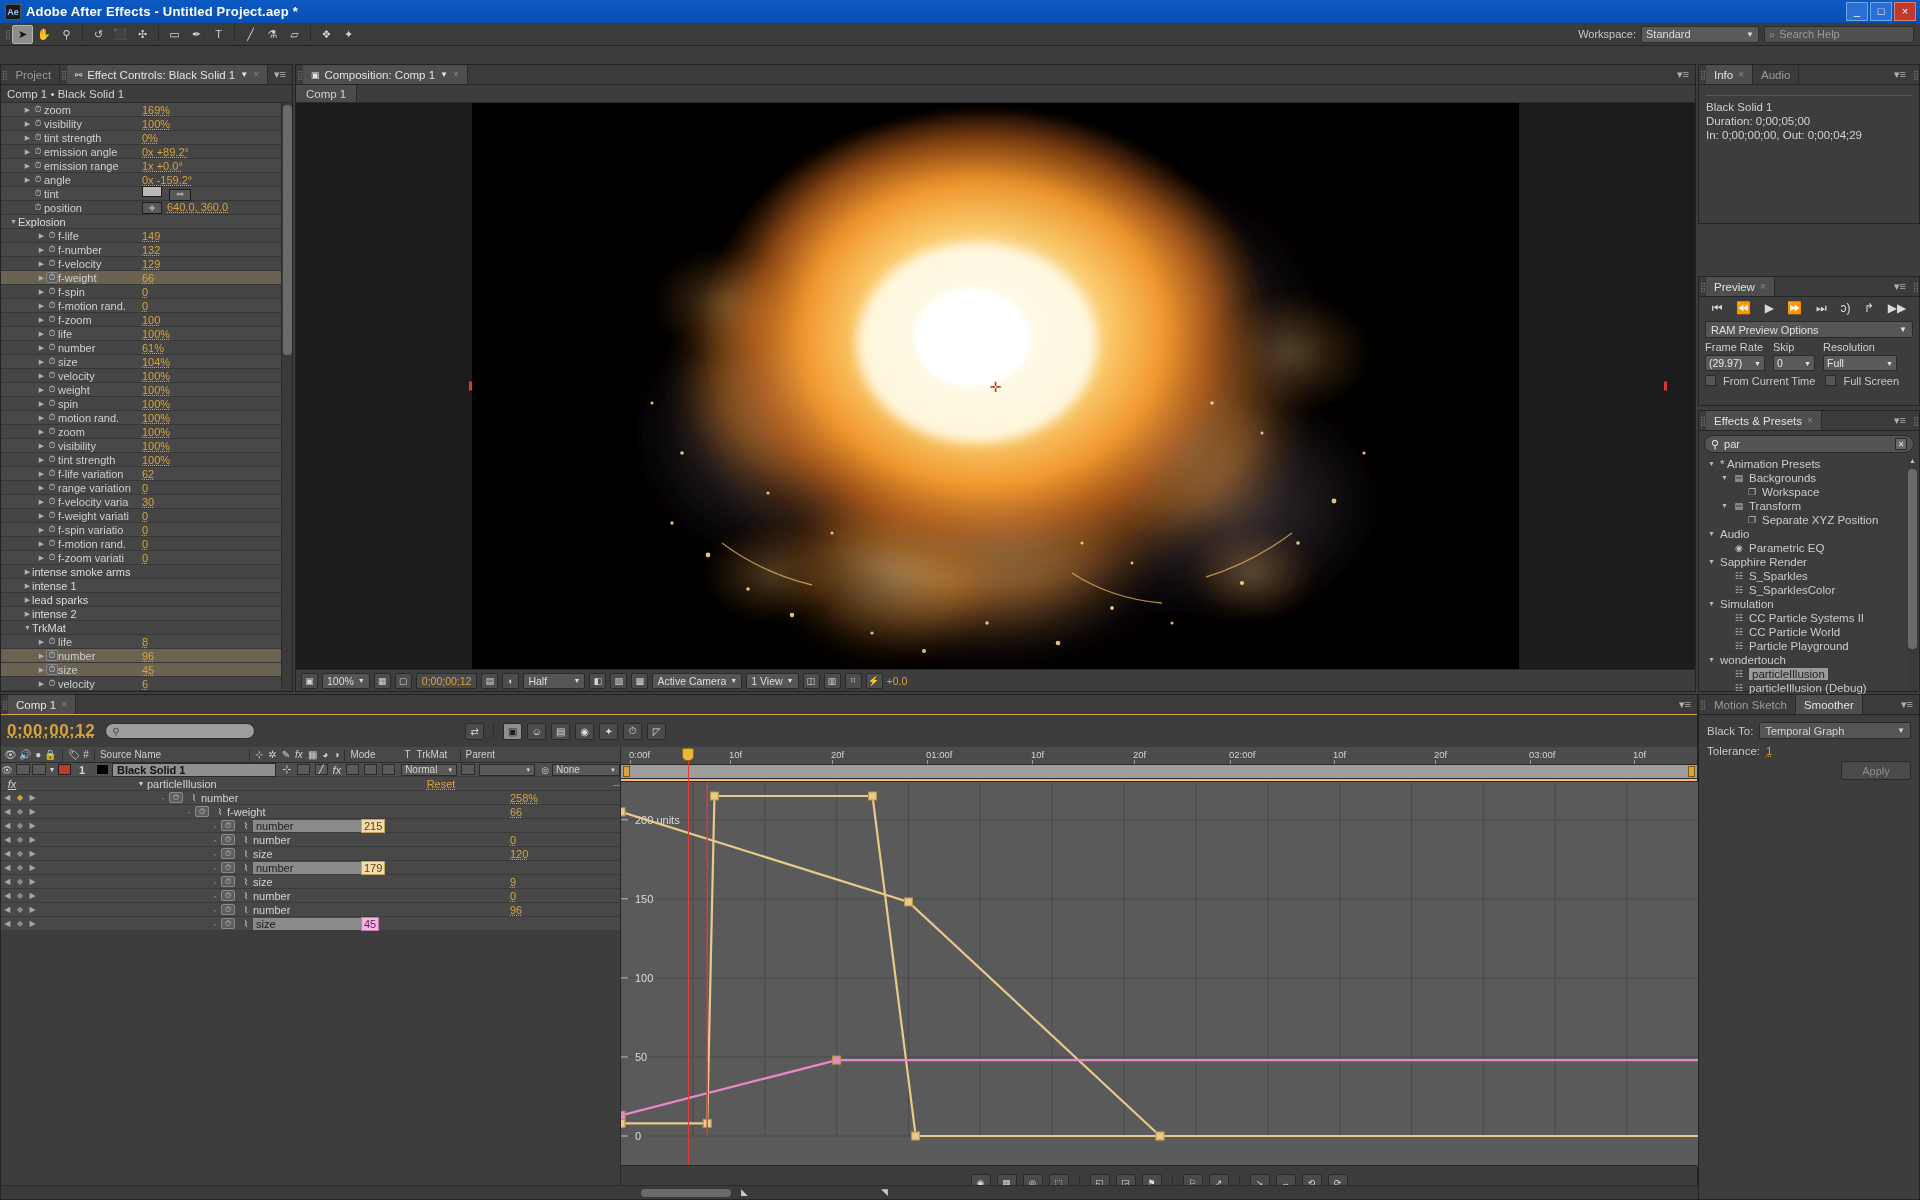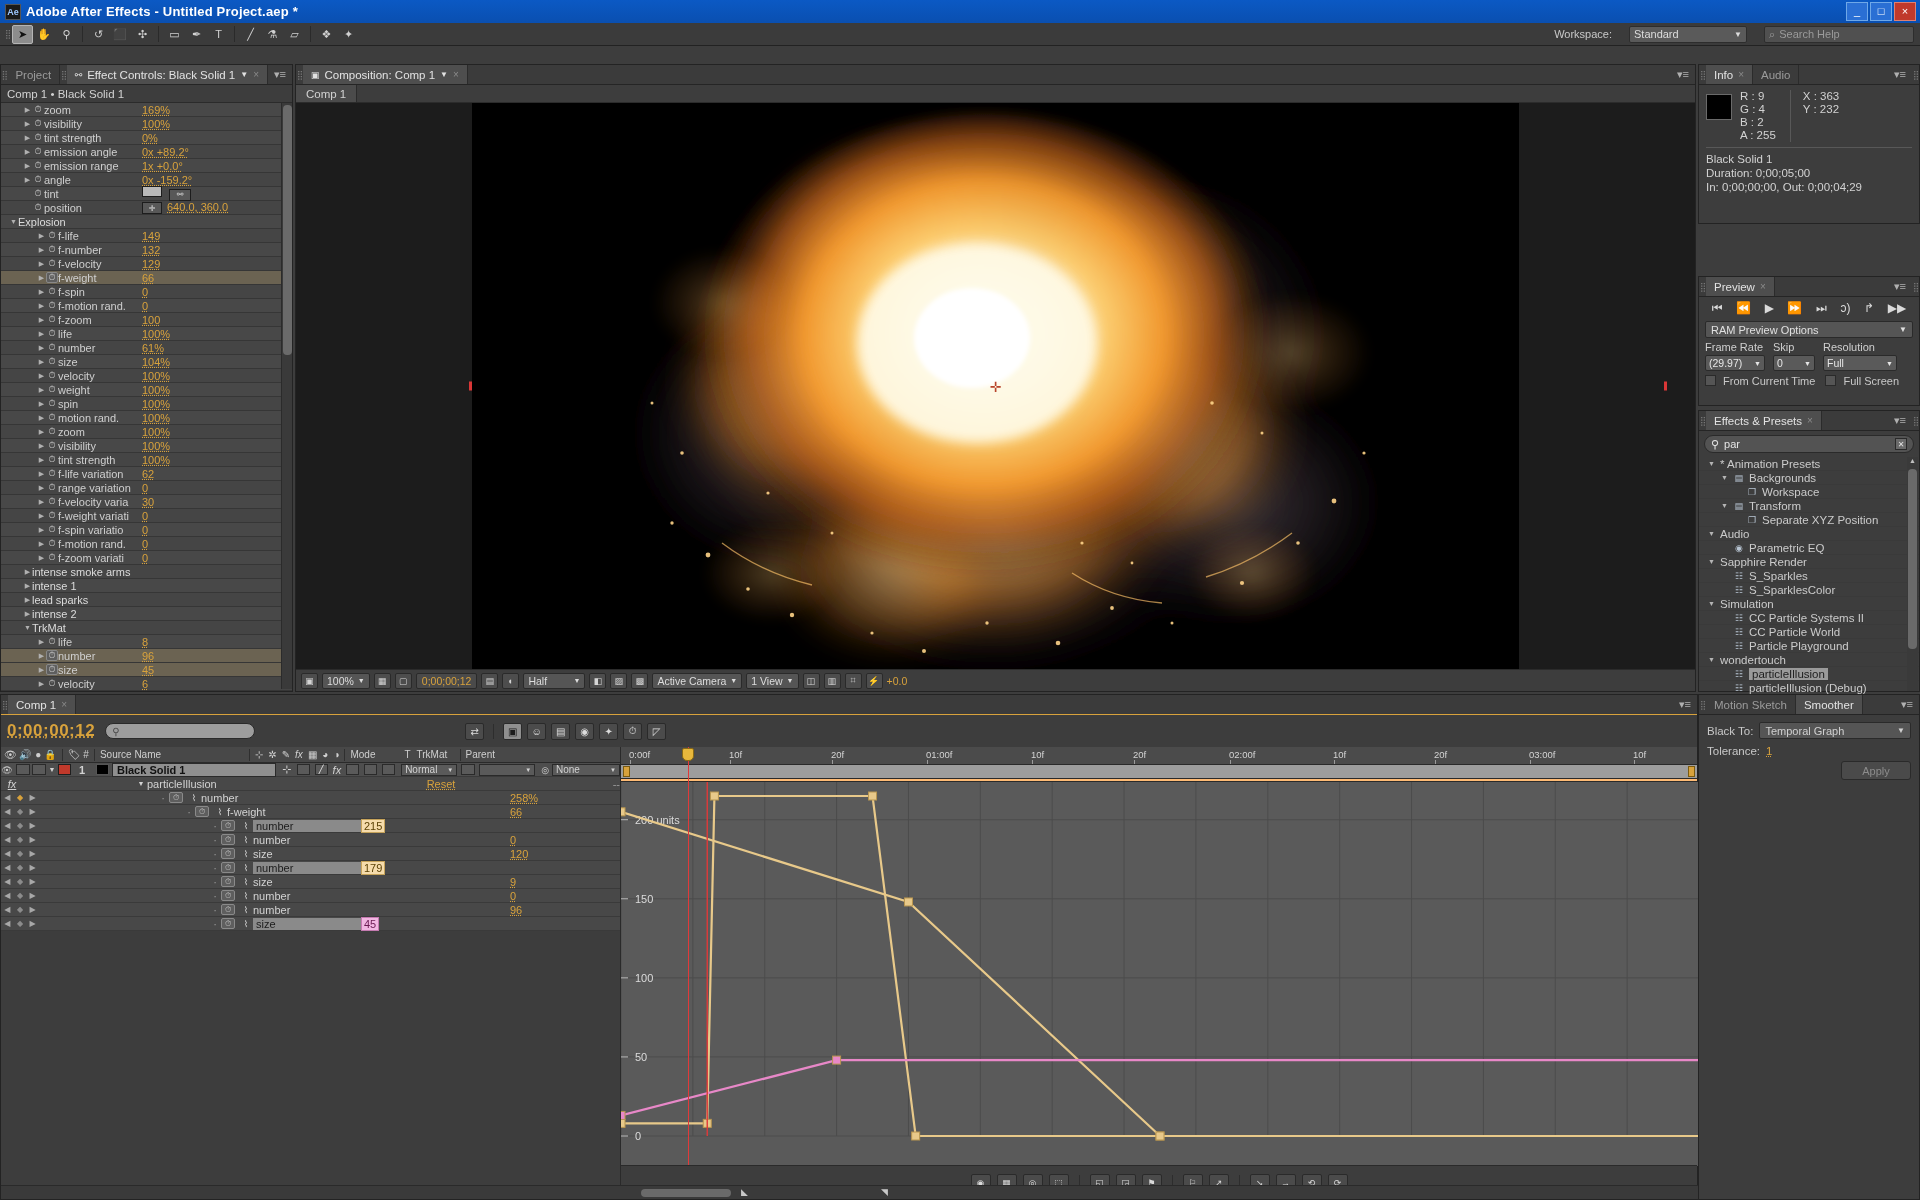--- a/index.html
+++ b/index.html
@@ -50,21 +50,21 @@
     position: relative;
   }
   .tool {
     width: 21px; height: 19px; display: flex; align-items: center;
     justify-content: center; color: #d0d0d0; font-size: 11px;
     border: 1px solid transparent; border-radius: 2px;
   }
   .tool.active { background: #8c8c8c; border-color: #b5b5b5; color: #111; }
   .tsep { width: 1px; height: 16px; background: #2a2a2a; margin: 0 4px; }
   .toolbar .right {
-    margin-left: auto; display: flex; align-items: center; gap: 17px;
+    margin-left: auto; display: flex; align-items: center; gap: 5px;
     padding-right: 6px; font-size: 11px;
   }
   .wsdrop {
     background: #5a5a5a; border: 1px solid #2d2d2d; height: 17px; min-width: 118px;
     display: flex; align-items: center; padding: 0 4px; color: #dcdcdc;
     border-radius: 2px; font-size: 11px;
   }
   .wsdrop .arr { margin-left: auto; font-size: 8px; }
   .searchhelp {
     background: #505050; border: 1px solid #2d2d2d; height: 17px; width: 150px;
@@ -856,33 +856,20 @@
         <span>Info</span>
         <span class="x">×</span>
       </div>
       <div class="ptab">
         <span>Audio</span>
       </div>
       <div class="pmenu">▾≡</div>
       <div class="grip">⣿</div>
     </div>
     <div class="info-body">
-      <div class="info-top">
-        <div class="info-swatch"></div>
-        <div class="info-rgba">
-          <div>R : 9</div>
-          <div>G : 4</div>
-          <div>B : 2</div>
-          <div>A : 255</div>
-        </div>
-        <div class="info-xy">
-          <div>X : 363</div>
-          <div>Y : 232</div>
-        </div>
-      </div>
       <div class="info-sep"></div>
       <div class="info-lines">
         <div>Black Solid 1</div>
         <div>Duration: 0;00;05;00</div>
         <div>In: 0;00;00;00, Out: 0;00;04;29</div>
       </div>
     </div>
   </div>
 
   <div class="panel" id="preview-panel">

